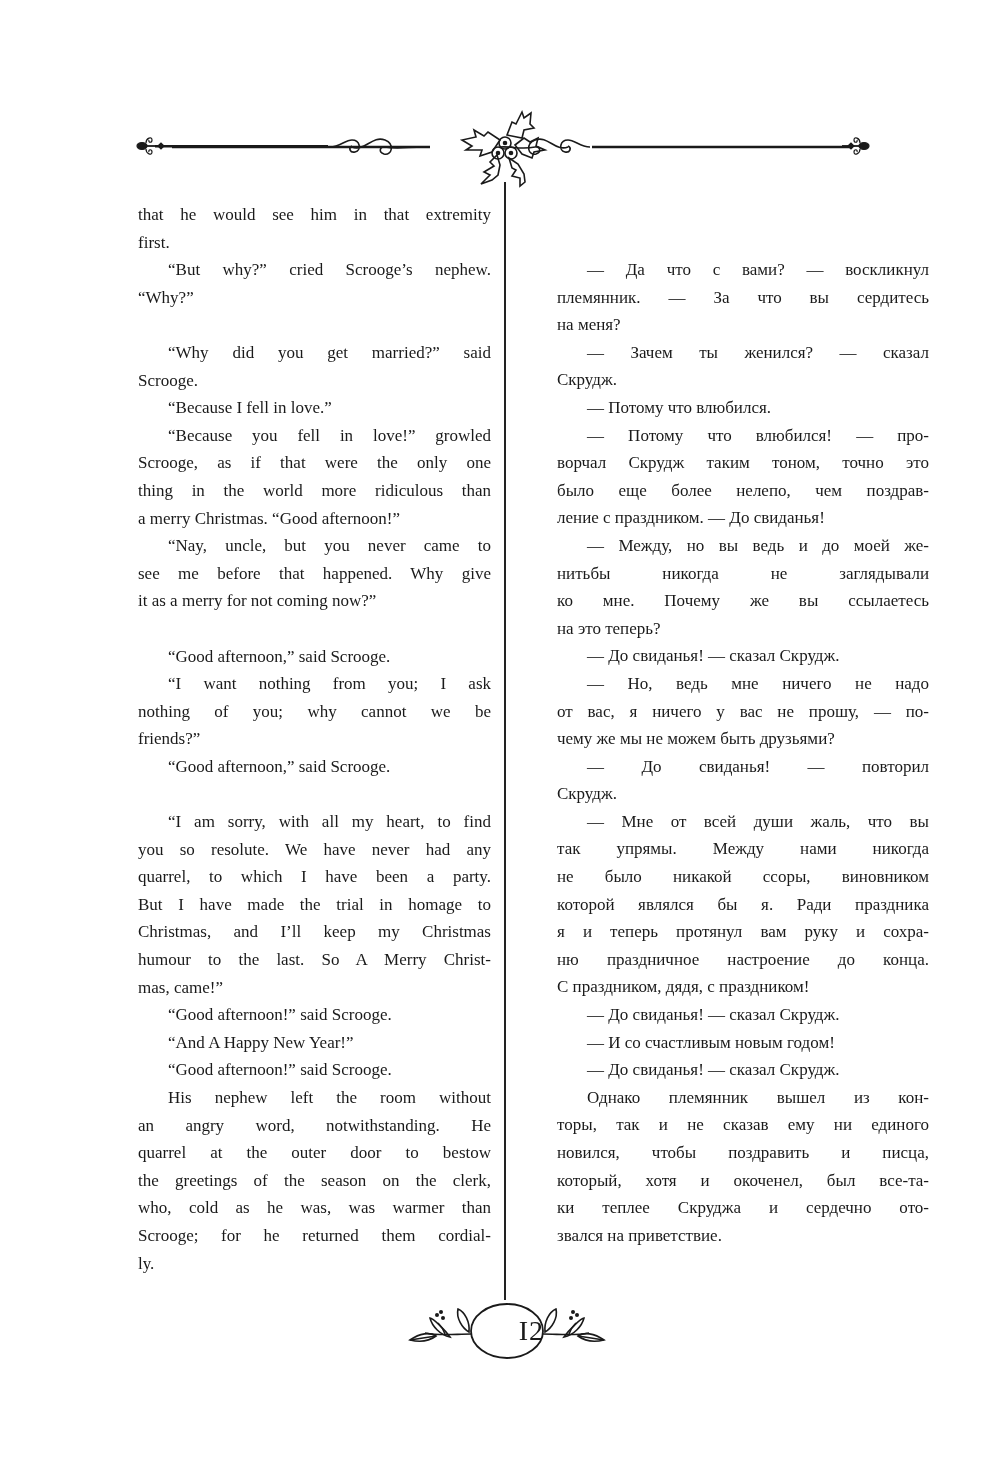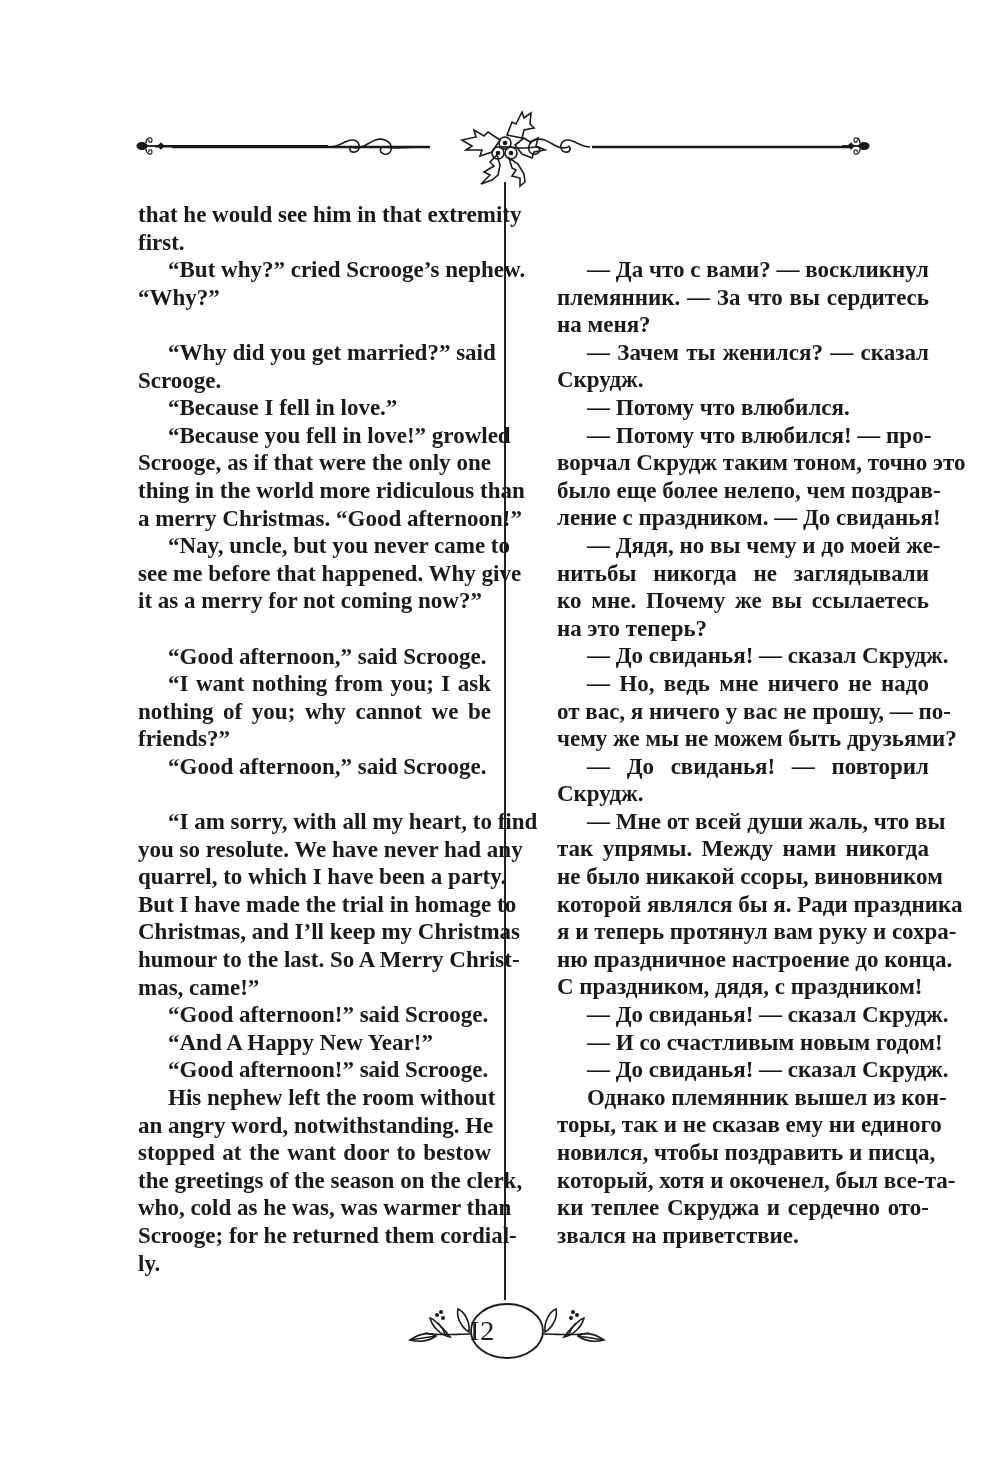--- a/index.html
+++ b/index.html
@@ -1,29 +1,29 @@
 <!DOCTYPE html>
 <html><head>
 <meta charset="utf-8">
 <style>
   html, body { margin:0; padding:0; background:#ffffff; }
   body { width:1000px; height:1467px; position:relative; overflow:hidden;
          font-family:"Liberation Serif", "DejaVu Serif", serif; color:#1a1a1a; }
   .ornament-top { position:absolute; left:0; top:0; width:1000px; height:200px; }
   .divider { position:absolute; left:504px; top:182px; width:2px; height:1118px; background:#222; }
-  .col { position:absolute; top:201px; font-size:23px; line-height:27.6px;font-weight:bold; }
+  .col { position:absolute; top:201px; font-size:17px; line-height:27.6px; }
   .col.left { left:138px; width:353px; }
   .col.right { left:521px; width:372px; top:256px;margin-left:36px; }
   .line { display:block; white-space:nowrap; text-align:justify; text-align-last:justify; height:27.6px; }
   .line.last { text-align-last:left; }
   .line.indent { padding-left:30px; }
   .line.gap { height:27.6px; }
   .footer-orn { position:absolute; left:380px; top:1290px; width:240px; height:90px; }
   .page-num { position:absolute; left:470px; top:1306px; width:74px; height:50px;
-              text-align:left; line-height:50px; font-size:28px; letter-spacing:1px; }
+              text-align:right; line-height:50px; font-size:28px; letter-spacing:1px; }
 </style>
 </head>
 <body>
 
 <svg class="ornament-top" viewBox="0 0 1000 200" xmlns="http://www.w3.org/2000/svg">
   <g fill="none" stroke="#1a1a1a" stroke-width="1.6">
 
     <line x1="155" y1="146" x2="328" y2="146" stroke-width="2"></line>
     <line x1="432" y1="146" x2="432" y2="146"></line>
     <line x1="155" y1="146" x2="328" y2="146"></line>
@@ -101,38 +101,38 @@
     <span class="line">quarrel, to which I have been a party.</span>
     <span class="line">But I have made the trial in homage to</span>
     <span class="line">Christmas, and I’ll keep my Christmas</span>
     <span class="line">humour to the last. So A Merry Christ-</span>
     <span class="line last">mas, came!”</span>
     <span class="line indent last">“Good afternoon!” said Scrooge.</span>
     <span class="line indent last">“And A Happy New Year!”</span>
     <span class="line indent last">“Good afternoon!” said Scrooge.</span>
     <span class="line indent">His nephew left the room without</span>
     <span class="line">an angry word, notwithstanding. He</span>
-    <span class="line">stopped at the want door to bestow</span>
+    <span class="line">quarrel at the outer door to bestow</span>
     <span class="line">the greetings of the season on the clerk,</span>
     <span class="line">who, cold as he was, was warmer than</span>
     <span class="line">Scrooge; for he returned them cordial-</span>
     <span class="line last">ly.</span>
   </div>
 <div class="col right" id="col-right">
     <span class="line indent">— Да что с вами? — воскликнул</span>
     <span class="line">племянник. — За что вы сердитесь</span>
     <span class="line last">на меня?</span>
     <span class="line indent">— Зачем ты женился? — сказал</span>
     <span class="line last">Скрудж.</span>
     <span class="line indent last">— Потому что влюбился.</span>
     <span class="line indent">— Потому что влюбился! — про-</span>
     <span class="line">ворчал Скрудж таким тоном, точно это</span>
     <span class="line">было еще более нелепо, чем поздрав-</span>
     <span class="line last">ление с праздником. — До свиданья!</span>
-    <span class="line indent">— Дядя, но вы чему и до моей же-</span>
+    <span class="line indent">— Между, но вы ведь и до моей же-</span>
     <span class="line">нитьбы никогда не заглядывали</span>
     <span class="line">ко мне. Почему же вы ссылаетесь</span>
     <span class="line last">на это теперь?</span>
     <span class="line indent last">— До свиданья! — сказал Скрудж.</span>
     <span class="line indent">— Но, ведь мне ничего не надо</span>
     <span class="line">от вас, я ничего у вас не прошу, — по-</span>
     <span class="line last">чему же мы не можем быть друзьями?</span>
     <span class="line indent">— До свиданья! — повторил</span>
     <span class="line last">Скрудж.</span>
     <span class="line indent">— Мне от всей души жаль, что вы</span>

